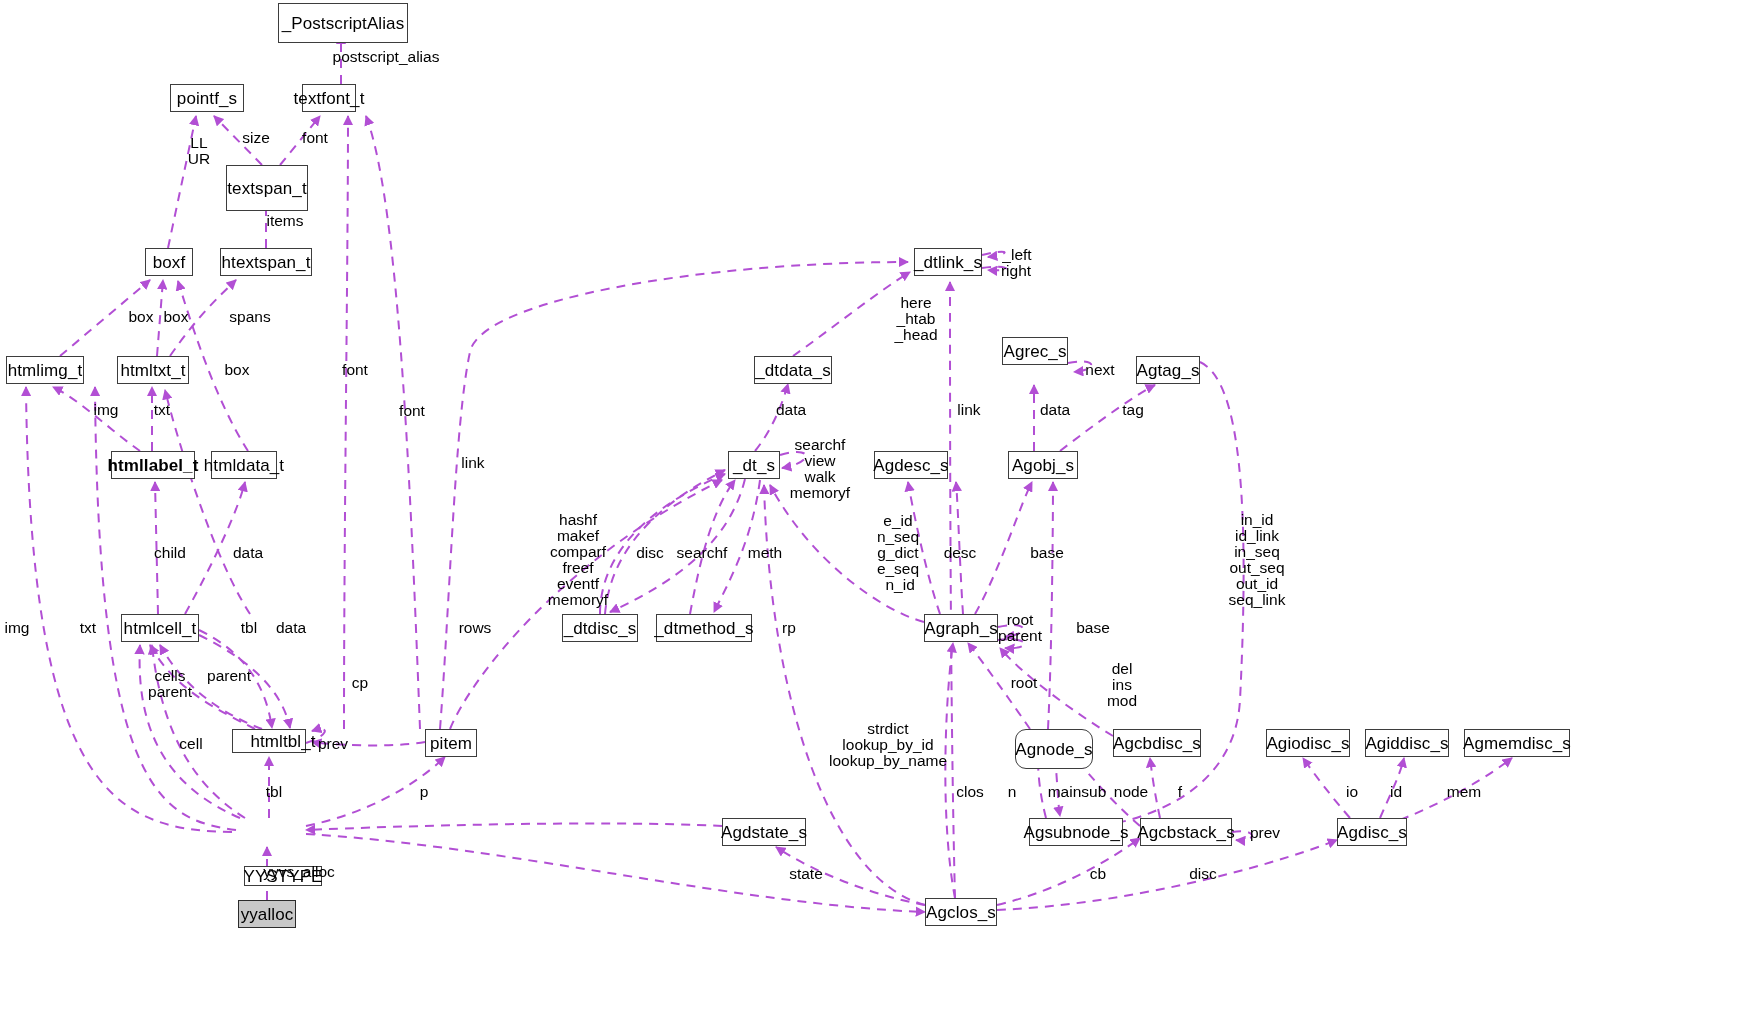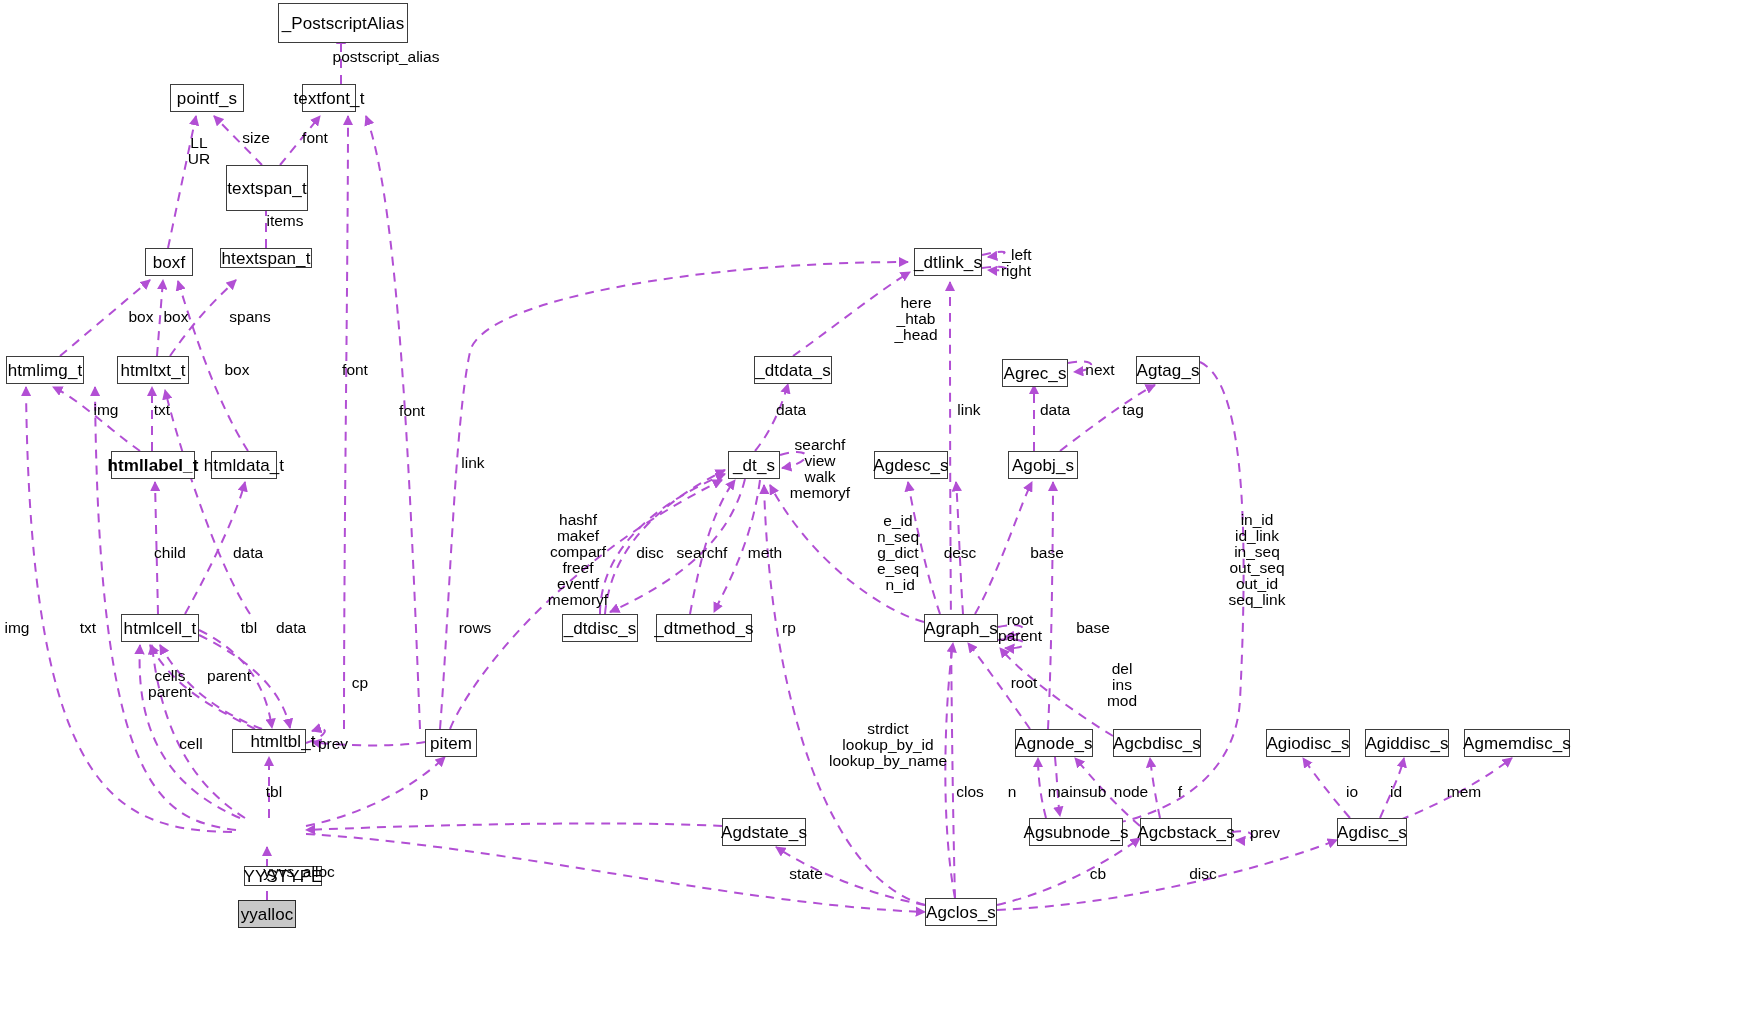--- a/index.html
+++ b/index.html
@@ -148,39 +148,39 @@
       <path d="M306,834 C500,845 740,905 925,912"></path>
     </g>
   </svg>
 
   <div id="nodes-container">
       <div class="node-box" style="left: 278px; top: 3px; width: 130px; height: 40px;">_PostscriptAlias</div>
       <div class="node-box" style="left: 170px; top: 84px; width: 74px; height: 28px;">pointf_s</div>
       <div class="node-box" style="left: 302px; top: 84px; width: 54px; height: 28px;">textfont_t</div>
       <div class="node-box" style="left: 226px; top: 165px; width: 82px; height: 46px;">textspan_t</div>
       <div class="node-box" style="left: 145px; top: 248px; width: 48px; height: 28px;">boxf</div>
-      <div class="node-box" style="left: 220px; top: 248px; width: 92px; height: 20px;">htextspan_t</div>
+      <div class="node-box" style="left: 220px; top: 248px; width: 92px; height: 28px;">htextspan_t</div>
       <div class="node-box" style="left: 914px; top: 248px; width: 68px; height: 28px;">_dtlink_s</div>
       <div class="node-box" style="left: 6px; top: 356px; width: 78px; height: 28px;">htmlimg_t</div>
       <div class="node-box" style="left: 117px; top: 356px; width: 72px; height: 28px;">htmltxt_t</div>
       <div class="node-box" style="left: 754px; top: 356px; width: 78px; height: 28px;">_dtdata_s</div>
-      <div class="node-box" style="left: 1002px; top: 359px; width: 66px; height: 28px;">Agrec_s</div>
+      <div class="node-box" style="left: 1002px; top: 337px; width: 66px; height: 28px;">Agrec_s</div>
       <div class="node-box" style="left: 1136px; top: 356px; width: 64px; height: 28px;">Agtag_s</div>
       <div class="node-box" style="left: 111px; top: 451px; width: 84px; height: 28px; font-weight: bold;">htmllabel_t</div>
       <div class="node-box" style="left: 211px; top: 451px; width: 66px; height: 28px;">htmldata_t</div>
       <div class="node-box" style="left: 728px; top: 451px; width: 52px; height: 28px;">_dt_s</div>
       <div class="node-box" style="left: 874px; top: 451px; width: 74px; height: 28px;">Agdesc_s</div>
       <div class="node-box" style="left: 1008px; top: 451px; width: 70px; height: 28px;">Agobj_s</div>
       <div class="node-box" style="left: 121px; top: 614px; width: 78px; height: 28px;">htmlcell_t</div>
       <div class="node-box" style="left: 562px; top: 614px; width: 76px; height: 28px;">_dtdisc_s</div>
       <div class="node-box" style="left: 656px; top: 614px; width: 96px; height: 28px;">_dtmethod_s</div>
       <div class="node-box" style="left: 924px; top: 614px; width: 74px; height: 28px;">Agraph_s</div>
       <div class="node-box" style="left: 232px; top: 729px; width: 74px; height: 24px; padding-left: 28px;">htmltbl_t</div>
       <div class="node-box" style="left: 425px; top: 729px; width: 52px; height: 28px;">pitem</div>
-      <div class="node-box" style="left: 1015px; top: 729px; width: 78px; height: 28px;">Agnode_s</div>
+      <div class="node-box" style="left: 1015px; top: 729px; width: 78px; height: 40px; border-radius: 11px;">Agnode_s</div>
       <div class="node-box" style="left: 1113px; top: 729px; width: 88px; height: 28px;">Agcbdisc_s</div>
       <div class="node-box" style="left: 1266px; top: 729px; width: 84px; height: 28px;">Agiodisc_s</div>
       <div class="node-box" style="left: 1365px; top: 729px; width: 84px; height: 28px;">Agiddisc_s</div>
       <div class="node-box" style="left: 1464px; top: 729px; width: 106px; height: 28px;">Agmemdisc_s</div>
       <div class="node-box" style="left: 244px; top: 818px; width: 78px; height: 20px; margin-top: 48px;">YYSTYPE</div>
       <div class="node-box" style="left: 722px; top: 818px; width: 84px; height: 28px;">Agdstate_s</div>
       <div class="node-box" style="left: 1029px; top: 818px; width: 94px; height: 28px;">Agsubnode_s</div>
       <div class="node-box" style="left: 1140px; top: 818px; width: 92px; height: 28px;">Agcbstack_s</div>
       <div class="node-box" style="left: 1337px; top: 818px; width: 70px; height: 28px;">Agdisc_s</div>
       <div class="node-box" style="left: 925px; top: 898px; width: 72px; height: 28px;">Agclos_s</div>

